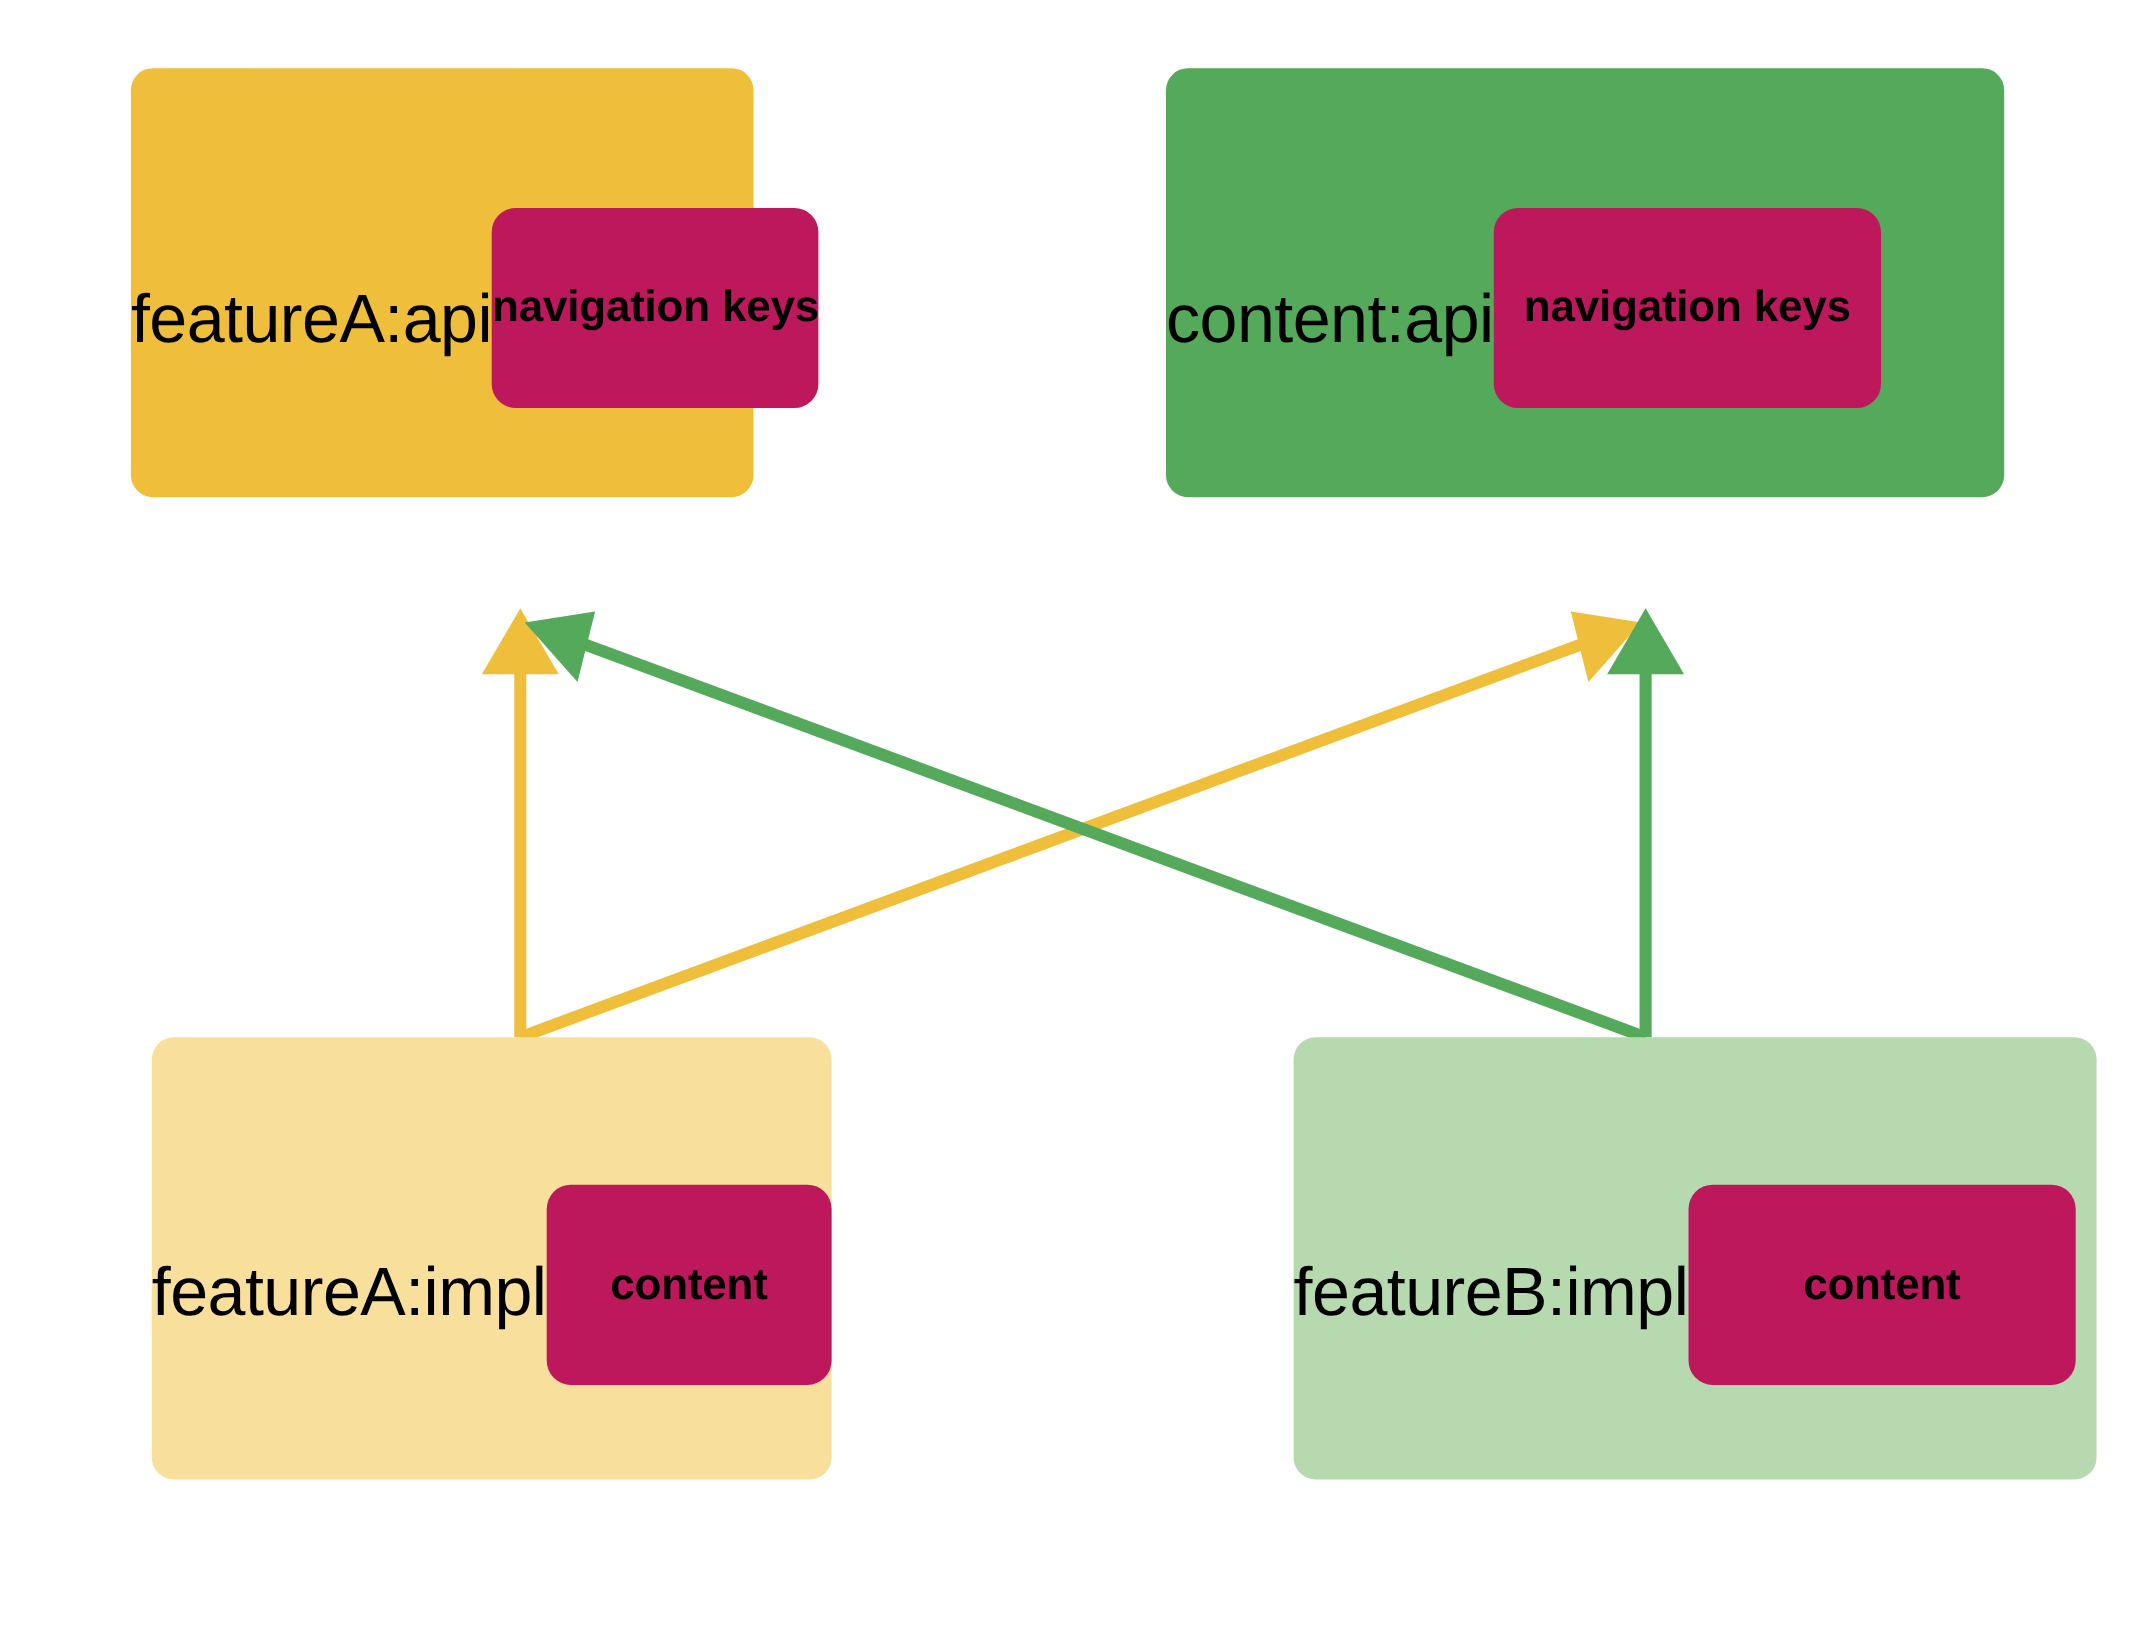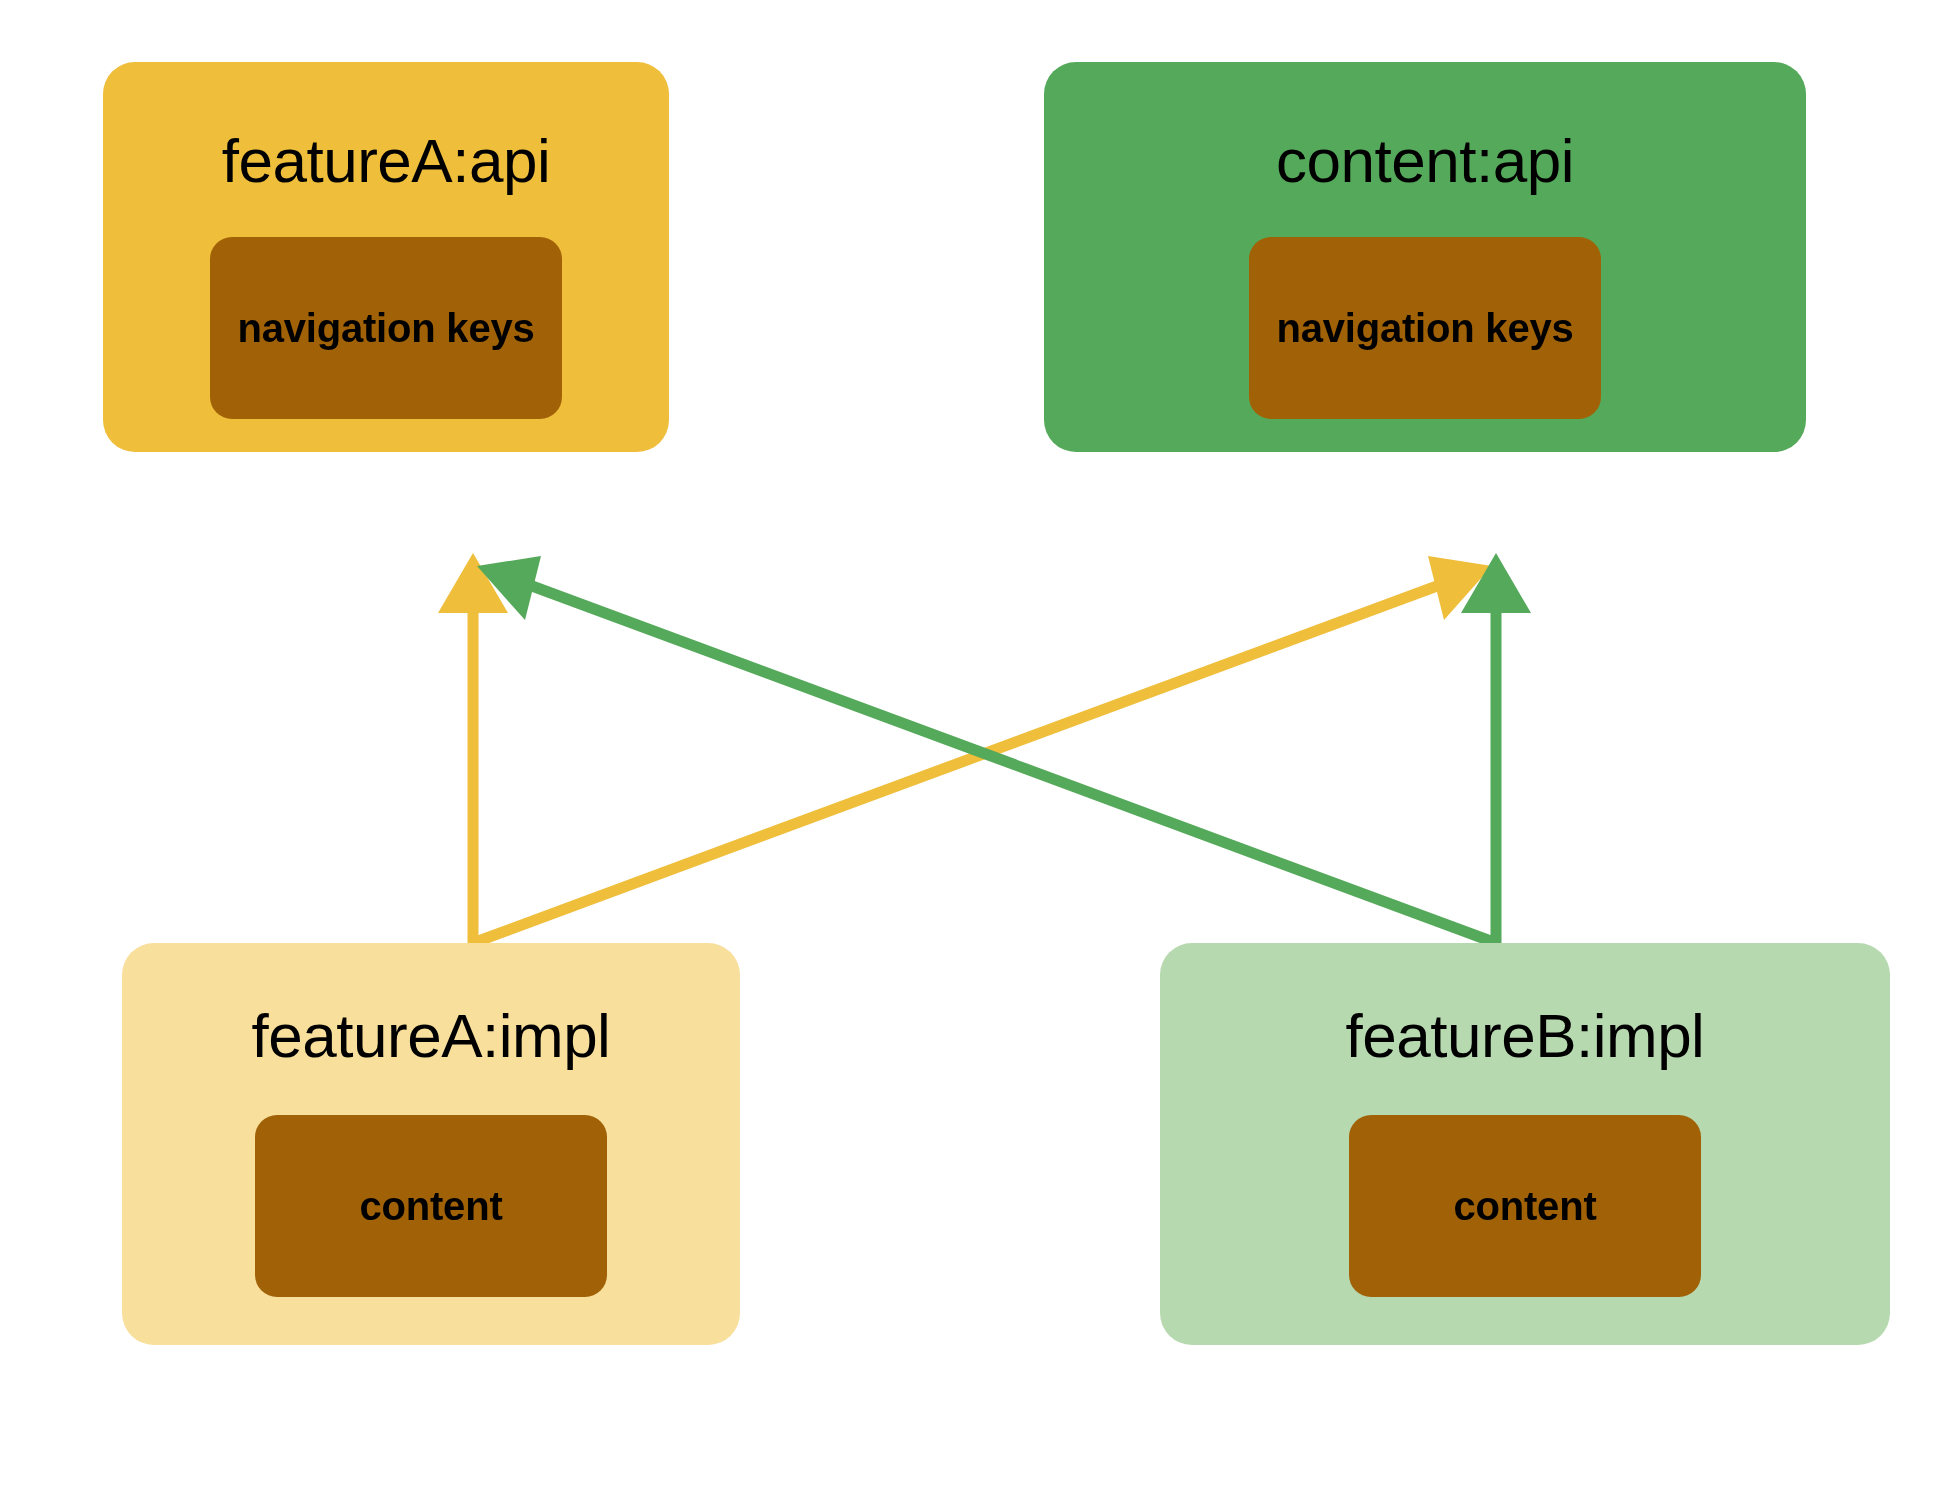--- a/index.html
+++ b/index.html
@@ -16,35 +16,36 @@
     width: 1940px;
     height: 1500px;
     background: #ffffff;
     overflow: hidden;
   }
 
   
   .module-card {
     position: absolute;
     box-sizing: border-box;
-    border-radius: 32px;
+    border-radius: 20px;
     display: flex;
-    flex-direction: column;
+    flex-direction: row;
     align-items: center;
+    margin-left: 16px;
   }
   .module-title {
     font-size: 62px;
     font-weight: 400;
     color: #000000;
     line-height: 1;
     white-space: nowrap;
     letter-spacing: -0.5px;
   }
   .slot-box {
-    background: #a16207;
+    background: #be185d;
     border-radius: 22px;
     display: flex;
     align-items: center;
     justify-content: center;
     box-sizing: border-box;
   }
   .slot-label {
     font-size: 40px;
     font-weight: 700;
     color: #000000;

